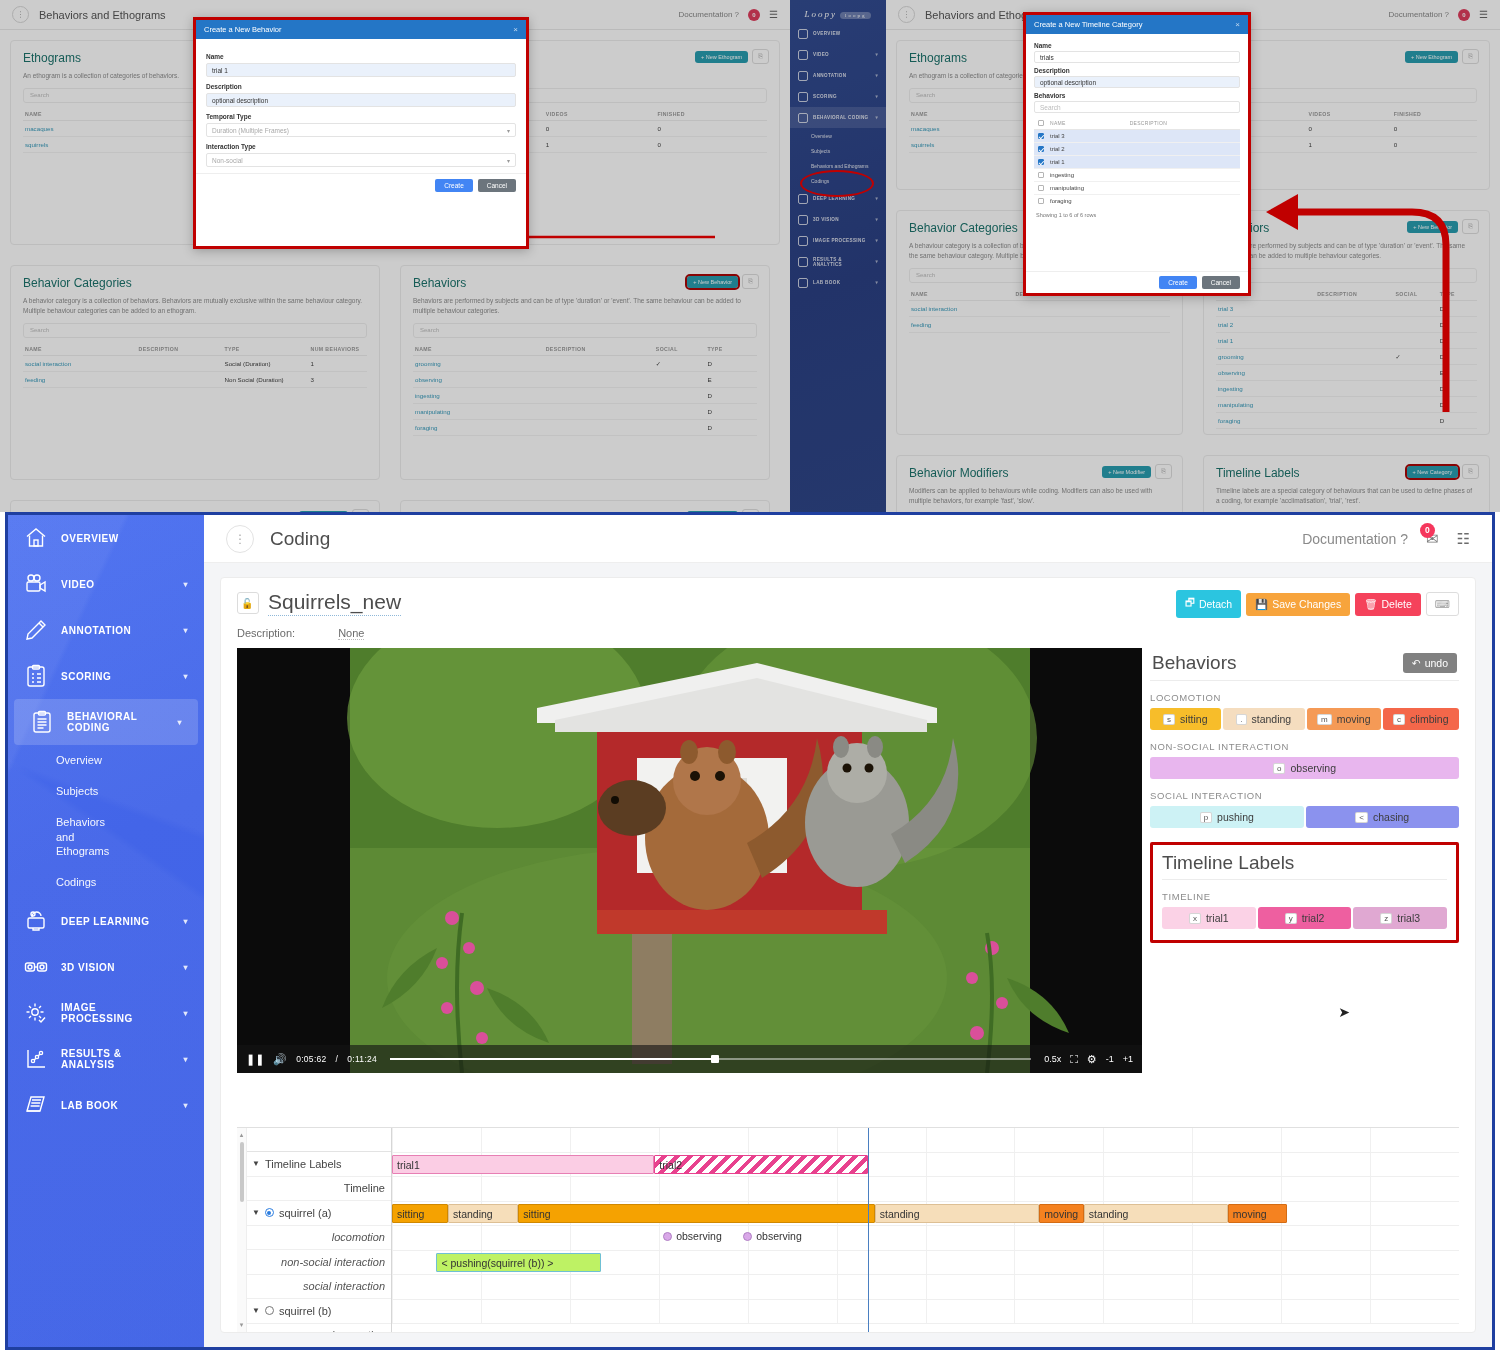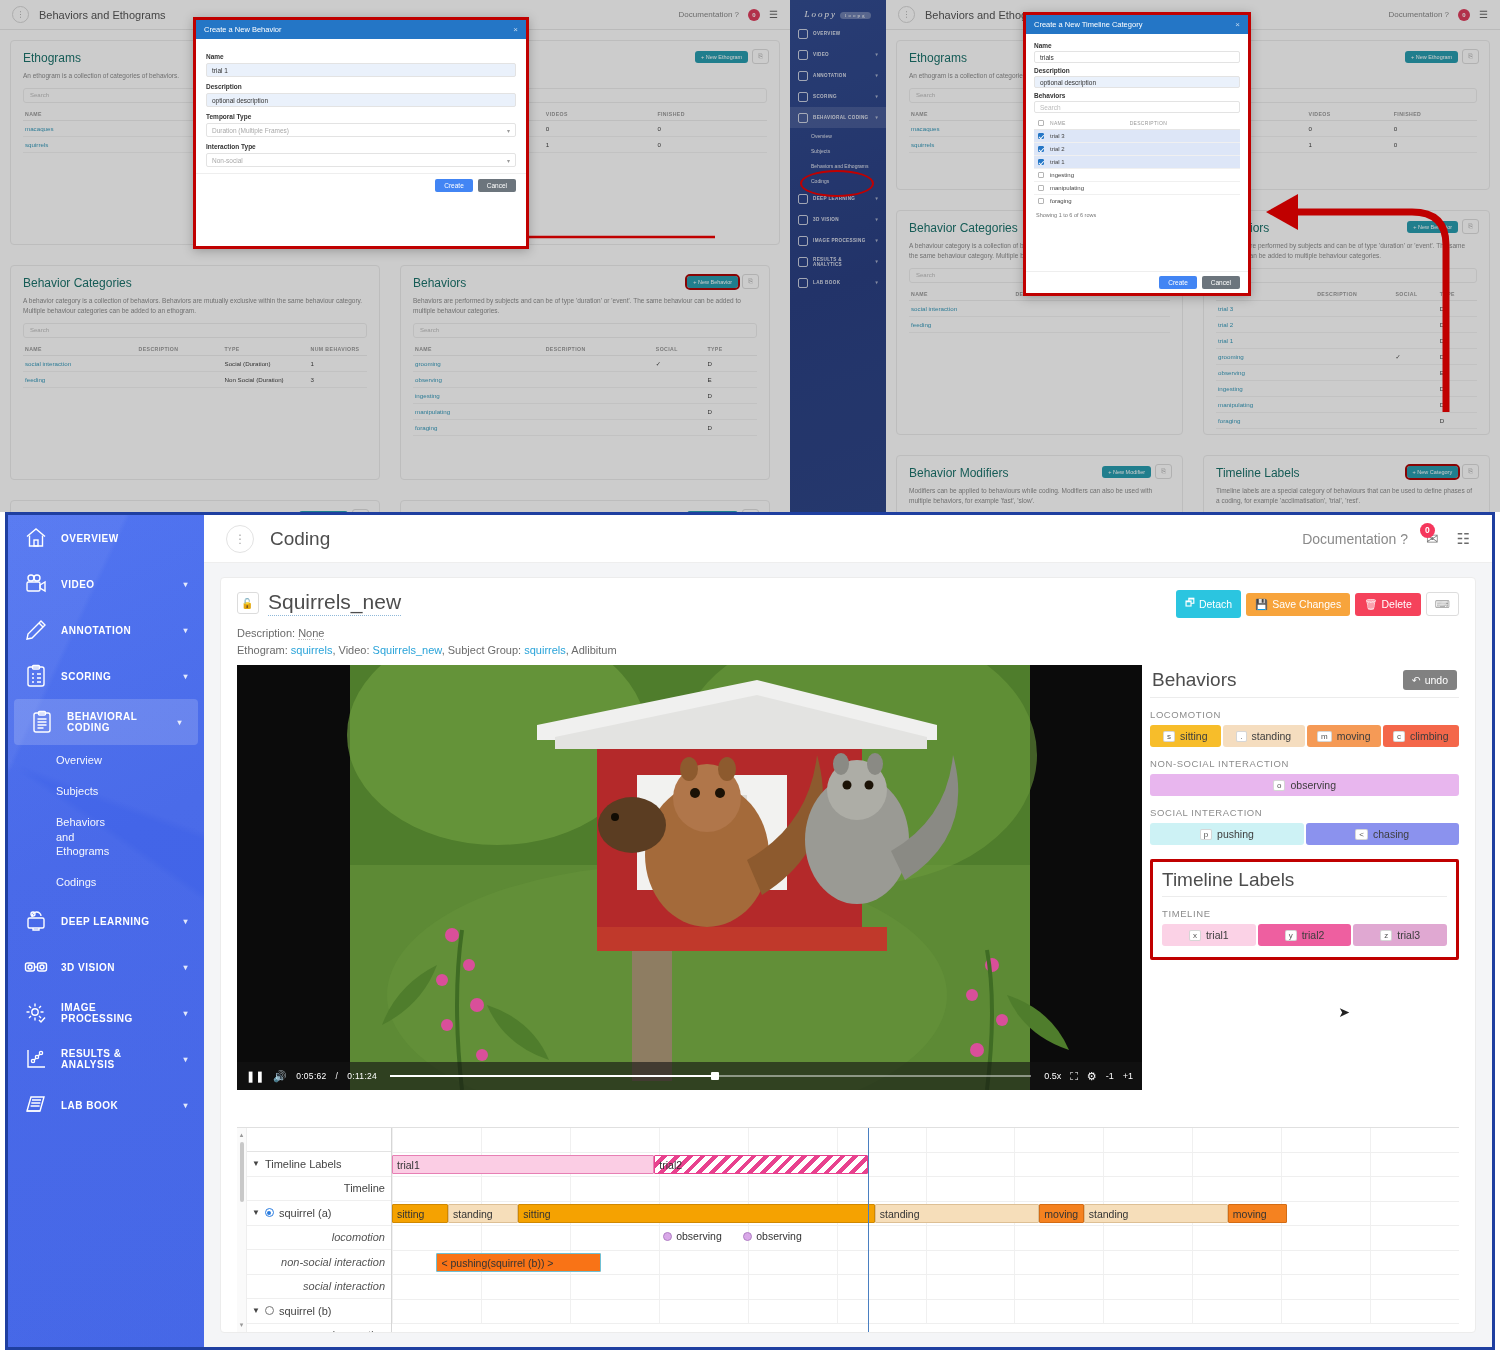--- a/index.html
+++ b/index.html
@@ -206,21 +206,21 @@
   .title-row { display:flex; align-items:center; gap:9px; }
   .lock-box {
     width:22px;height:22px;border:1px solid #dcdcdc;border-radius:3px;
     display:flex;align-items:center;justify-content:center;color:#999;font-size:10px;
   }
   .coding-name {
     font-size:21px; color:#4d4d4d;
     border-bottom:1px dotted #8fb8d9; padding-bottom:1px;
   }
   .meta { font-size:11px; color:#6b6b6b; margin-top:9px; line-height:1.55; }
-  .meta .dotted { border-bottom:1px dotted #bbb; }
+  .meta .dotted { border-bottom:1px dotted #bbb;margin-left:40px; }
   .meta a { color:#29a3d9; text-decoration:none; }
   .head-actions { position:absolute; right:16px; top:12px; display:flex; gap:5px; align-items:center; }
   .abtn { border-radius:3px; font-size:10.5px; color:#fff; padding:5px 9px;
     display:inline-flex; align-items:center; gap:4px; white-space:nowrap; }
   .abtn.cyan { background:#2bc5e0; }
   .abtn.orange { background:#f7a43c; }
   .abtn.red { background:#f5425b; }
   .abtn.ghost { background:#fff; border:1px solid #ddd; color:#999; padding:5px 8px; }
 
   .workarea { flex:1; display:flex; padding:0 16px 0; gap:0; overflow:hidden; }
@@ -928,26 +928,20 @@
         </div>
         <div class="title-row">
           <div class="lock-box">🔓</div>
           <div class="coding-name">Squirrels_new</div>
         </div>
         <div class="meta">
           <div>
             <span>Description:</span>
             <span class="dotted">None</span>
           </div>
-          <div>
-            <span>Ethogram:</span>
-            <a href="#">squirrels</a><span>, Video:</span>
-            <a href="#">Squirrels_new</a><span>, Subject Group:</span>
-            <a href="#">squirrels</a><span>, Adlibitum</span>
-          </div>
         </div>
       </div>
 
       <div class="workarea">
 
         <div class="video-col">
           <div class="video-box">
             <svg class="video-art" viewBox="0 0 905 425" preserveAspectRatio="none">
               <rect width="905" height="425" fill="#0b0b0b"></rect>
               <rect x="113" y="0" width="680" height="425" fill="#5d8a35"></rect>
@@ -1229,21 +1223,21 @@
               <div class="cell" style="left: 16.6667%; width: 8.33333%;"></div>
               <div class="cell" style="left: 25%; width: 8.33333%;"></div>
               <div class="cell" style="left: 33.3333%; width: 8.33333%;"></div>
               <div class="cell" style="left: 41.6667%; width: 8.33333%;"></div>
               <div class="cell" style="left: 50%; width: 8.33333%;"></div>
               <div class="cell" style="left: 58.3333%; width: 8.33333%;"></div>
               <div class="cell" style="left: 66.6667%; width: 8.33333%;"></div>
               <div class="cell" style="left: 75%; width: 8.33333%;"></div>
               <div class="cell" style="left: 83.3333%; width: 8.33333%;"></div>
               <div class="cell" style="left: 91.6667%; width: 8.33333%;"></div>
-              <div class="seg" style="left: 4.16667%; width: 15.4167%; background: #f97316; border: 1px solid rgb(111, 192, 212);">&lt; pushing(squirrel (b)) &gt;</div>
+              <div class="seg" style="left: 4.16667%; width: 15.4167%; background: #bef264; border: 1px solid rgb(111, 192, 212);">&lt; pushing(squirrel (b)) &gt;</div>
             </div>
           <div class="tl-track" id="trk6">
               <div class="cell" style="left: 0%; width: 8.33333%;"></div>
               <div class="cell" style="left: 8.33333%; width: 8.33333%;"></div>
               <div class="cell" style="left: 16.6667%; width: 8.33333%;"></div>
               <div class="cell" style="left: 25%; width: 8.33333%;"></div>
               <div class="cell" style="left: 33.3333%; width: 8.33333%;"></div>
               <div class="cell" style="left: 41.6667%; width: 8.33333%;"></div>
               <div class="cell" style="left: 50%; width: 8.33333%;"></div>
               <div class="cell" style="left: 58.3333%; width: 8.33333%;"></div>

